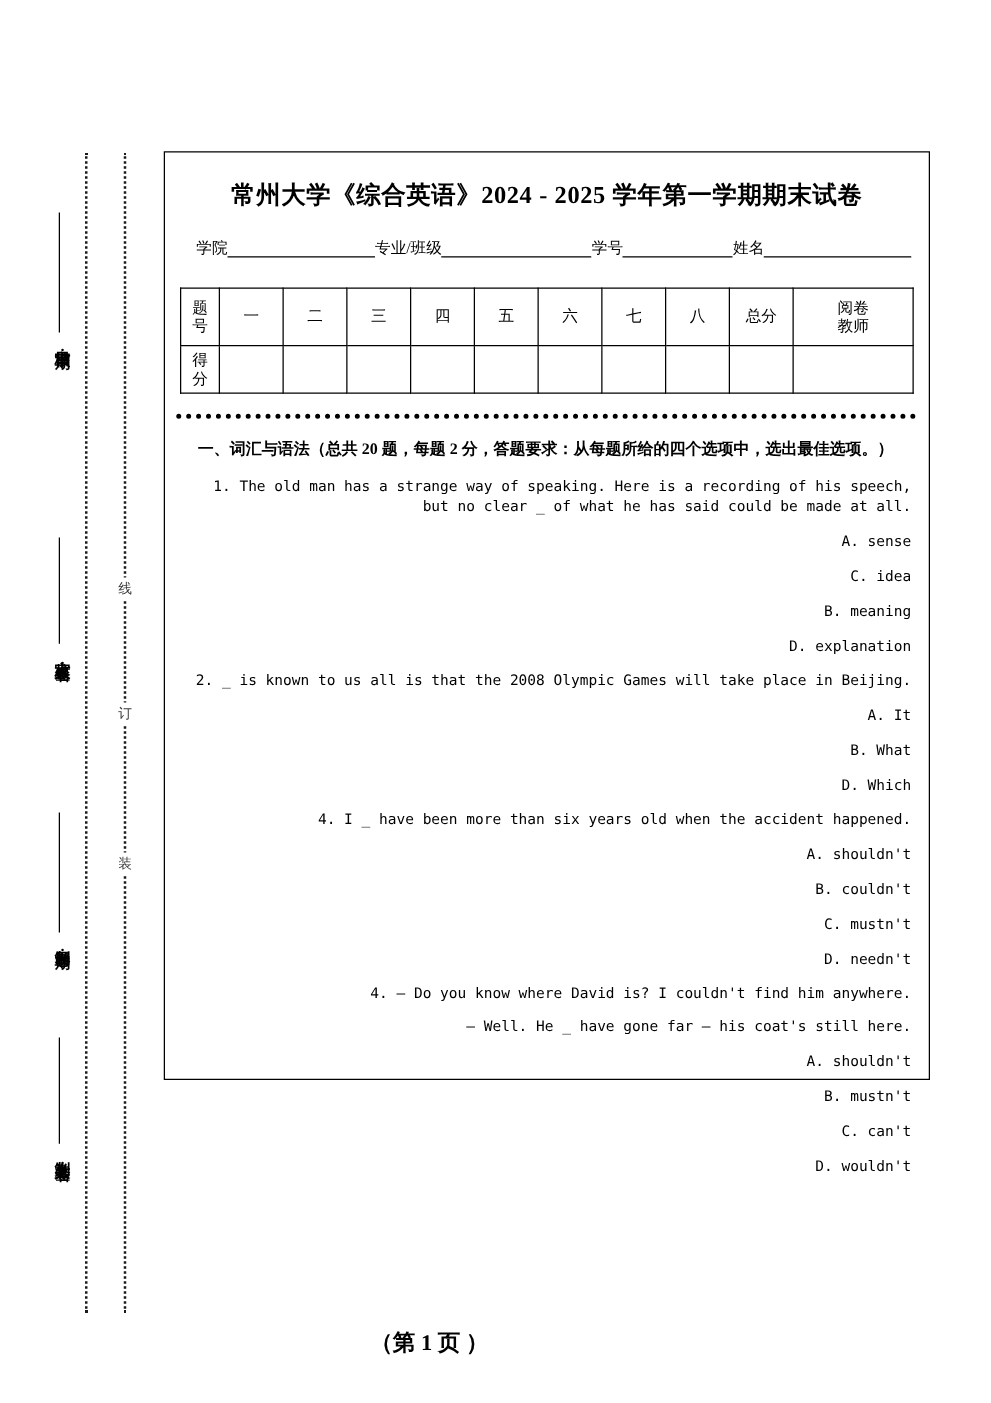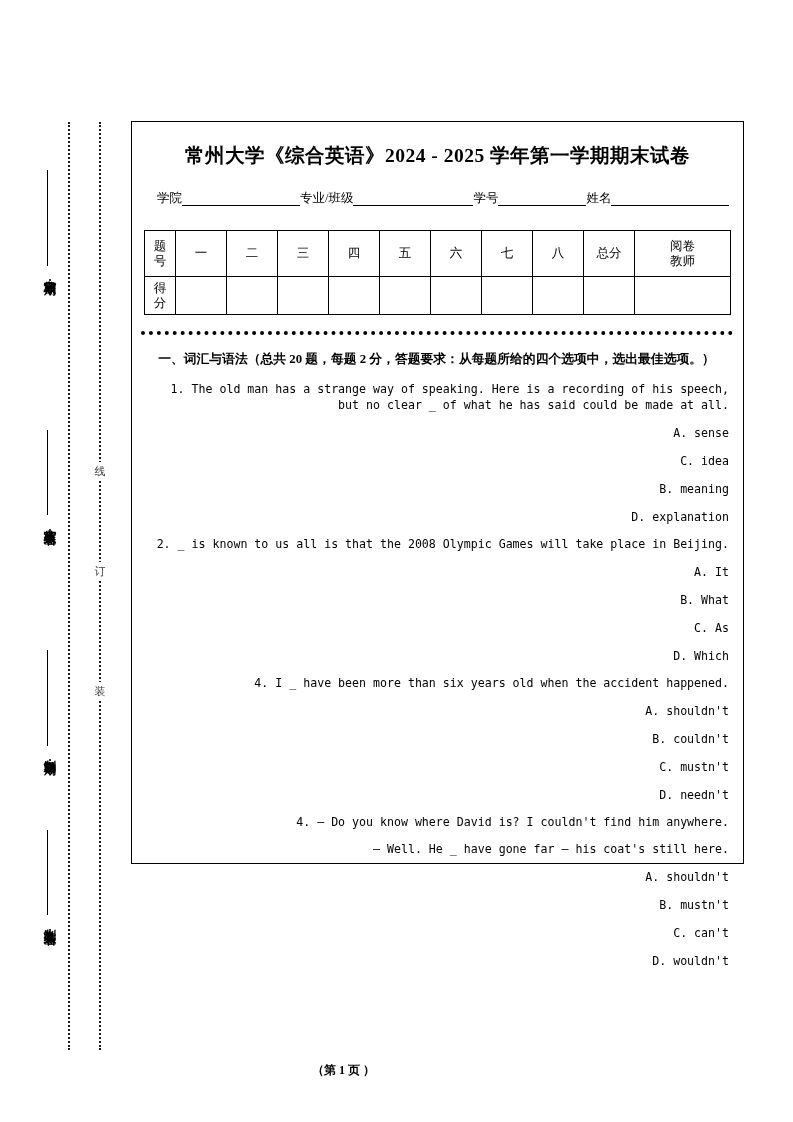--- a/index.html
+++ b/index.html
@@ -156,21 +156,21 @@
   .q-text { margin-top: 11px; }
   .opt { margin-top: 12px; }
   .q-text.cont { margin-top: 0; }
 
   .footer {
     position: absolute;
     left: 0;
     top: 1062px;
     width: 687px;
     text-align: center;
-    font-size: 12px;
+    font-size: 18px;
     font-weight: bold;
     font-family: "Liberation Serif", "DejaVu Serif", serif;
   }
 </style>
 </head>
 <body>
 
 <div class="sidebar">
   <div class="dot-line outer"></div>
   <div class="dot-line inner"></div>
@@ -256,21 +256,20 @@
     <div class="q-text">1. The old man has a strange way of speaking. Here is a recording of his speech,</div>
     <div class="q-text cont">but no clear _ of what he has said could be made at all.</div>
     <div class="opt">A. sense</div>
     <div class="opt">C. idea</div>
     <div class="opt">B. meaning</div>
     <div class="opt">D. explanation</div>
 
     <div class="q-text">2. _ is known to us all is that the 2008 Olympic Games will take place in Beijing.</div>
     <div class="opt">A. It</div>
     <div class="opt">B. What</div>
-    <div class="opt">C. As</div>
     <div class="opt">D. Which</div>
 
     <div class="q-text">4. I _ have been more than six years old when the accident happened.</div>
     <div class="opt">A. shouldn't</div>
     <div class="opt">B. couldn't</div>
     <div class="opt">C. mustn't</div>
     <div class="opt">D. needn't</div>
 
     <div class="q-text">4. — Do you know where David is? I couldn't find him anywhere.</div>
     <div class="q-text">— Well. He _ have gone far — his coat's still here.</div>

